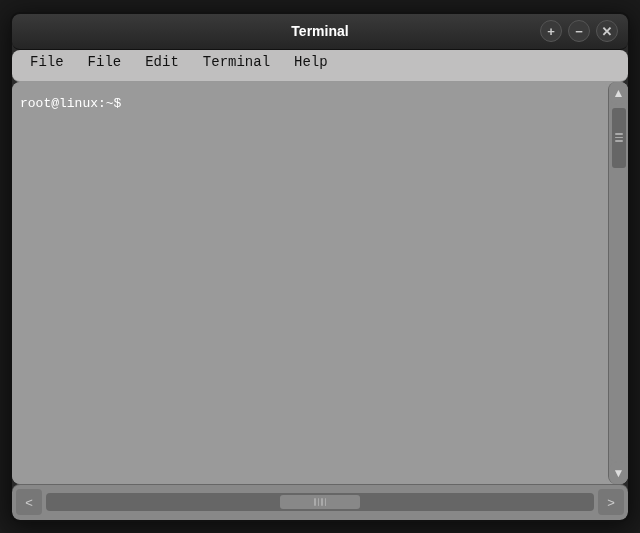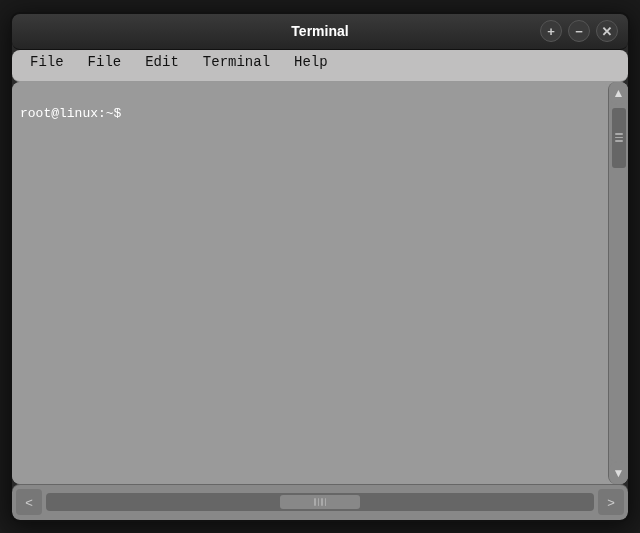--- a/index.html
+++ b/index.html
@@ -94,21 +94,21 @@
     .terminal-body {
       display: flex;
       flex: 1;
       overflow: hidden;
       background: #9a9a9a;
     }
 
     .terminal-content {
       flex: 1;
       background: #9a9a9a;
-      padding: 24px 8px;
+      padding: 14px 8px;
       color: #fff;
       font-family: 'Courier New', monospace;
       font-size: 13px;
       overflow: hidden;
       position: relative;
     }
 
     .prompt {
       color: #fff;
       font-family: 'Courier New', monospace;

